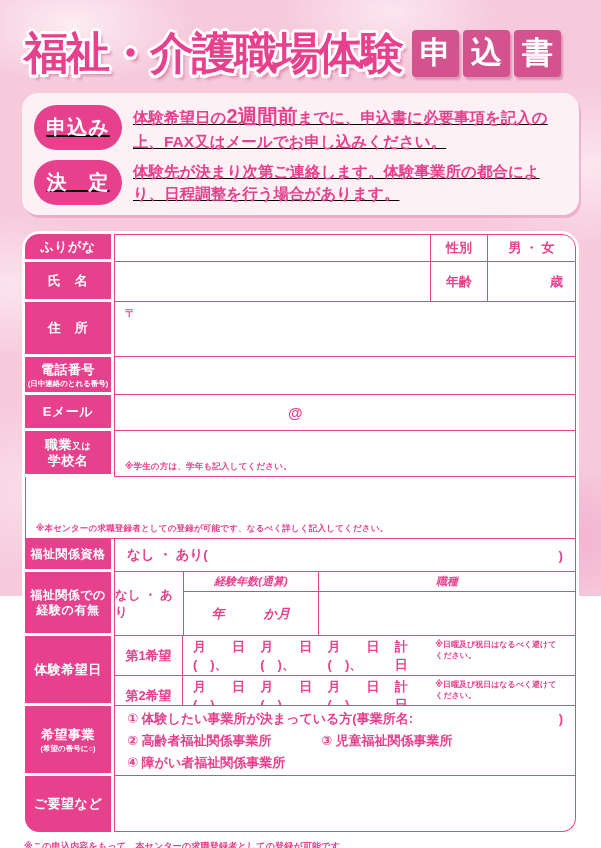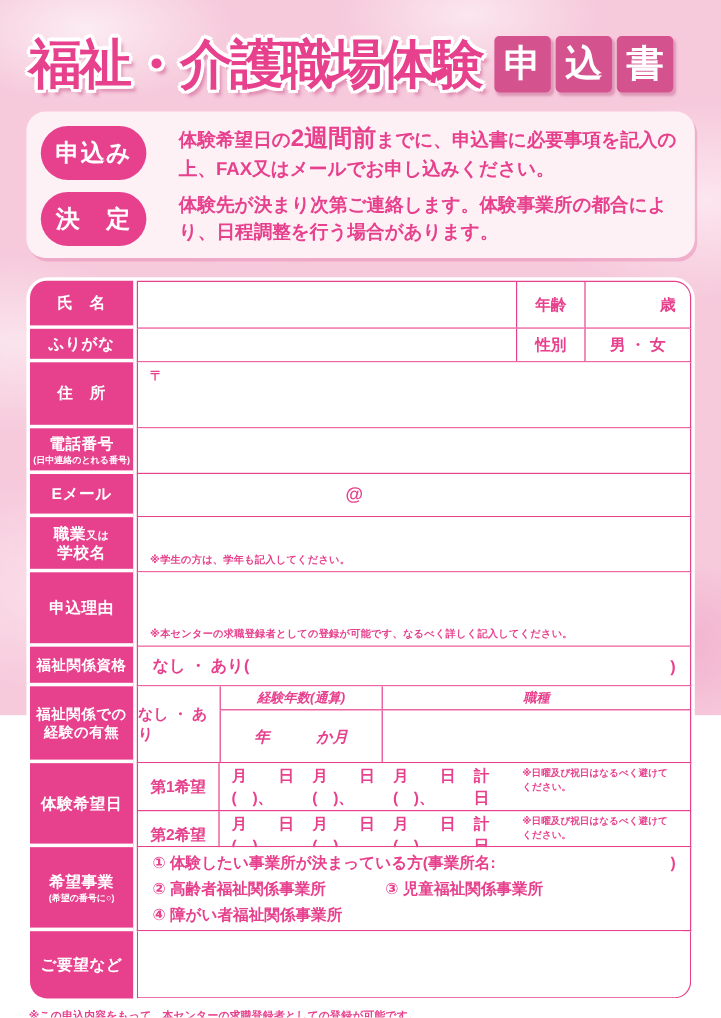--- a/index.html
+++ b/index.html
@@ -35,21 +35,21 @@
     width:47px; height:47px; background:#D4538F; color:#fff; border-radius:4px;
     font-size:31px; font-weight:900; display:flex; align-items:center; justify-content:center;
     box-shadow:2px 3px 2px rgba(190,90,140,.45);
   }
   
   .notice{
     margin:7px 22px 0 22px; width:557px; background:#FDF1F6; border-radius:16px;
     padding:9px 12px 10px 12px; box-shadow:2px 3px 0 rgba(228,130,175,.45);
     display:flex; flex-direction:column; gap:7px;
   }
-  .notice-row{ display:flex; align-items:center; gap:27px; }
+  .notice-row{ display:flex; align-items:center; gap:11px;text-decoration:underline; }
   .badge{
     flex:0 0 88px; height:45px; background:#E7418D; color:#fff; border-radius:23px;
     font-size:20px; font-weight:900; display:flex; align-items:center; justify-content:center;
     letter-spacing:1px;
   }
   .notice-text{ color:#E7418D; font-size:15.5px; font-weight:800; line-height:1.45; }
   .notice-text .em{ font-size:20px; font-weight:900; }
   
   .form-table{
     margin:16px 22px 0 22px; width:557px; background:#fff; border-radius:18px; padding:3px;
@@ -129,35 +129,35 @@
       <div class="notice-text"><span>体験希望日の</span><span class="em">2週間前</span><span>までに、申込書に必要事項を記入の上、FAX又はメールでお申し込みください。</span></div>
     </div>
     <div class="notice-row">
       <div class="badge">決　定</div>
       <div class="notice-text">体験先が決まり次第ご連絡します。体験事業所の都合により、日程調整を行う場合があります。</div>
     </div>
   </div>
 
   <div class="form-table">
 
+    <div class="frow h28">
+      <div class="label-cell">ふりがな</div>
+      <div class="content">
+        <div class="fill"></div>
+        <div class="vcell w56">性別</div>
+        <div class="vcell w88">男 ・ 女</div>
+      </div>
+    </div>
+
     <div class="frow h40">
       <div class="label-cell">氏　名</div>
       <div class="content">
         <div class="fill"></div>
         <div class="vcell w56">年齢</div>
         <div class="vcell w88" style="justify-content:flex-end; padding-right:12px;">歳</div>
-      </div>
-    </div>
-
-    <div class="frow h28">
-      <div class="label-cell">ふりがな</div>
-      <div class="content">
-        <div class="fill"></div>
-        <div class="vcell w56">性別</div>
-        <div class="vcell w88">男 ・ 女</div>
       </div>
     </div>
 
     <div class="frow h55">
       <div class="label-cell">住　所</div>
       <div class="content" style="flex-direction:column;">
         <div class="postal">〒</div>
         <div class="fill"></div>
       </div>
     </div>
@@ -186,21 +186,20 @@
         <span><span>職業</span><span class="label-xs">又は</span></span>
         <span>学校名</span>
       </div>
       <div class="content">
         <div class="fill"></div>
         <div class="cell-note">※学生の方は、学年も記入してください。</div>
       </div>
     </div>
 
     <div class="frow h62">
-      <div class="label-cell">申込理由</div>
       <div class="content">
         <div class="fill"></div>
         <div class="cell-note">※本センターの求職登録者としての登録が可能です、なるべく詳しく記入してください。</div>
       </div>
     </div>
 
     <div class="frow h33">
       <div class="label-cell" style="font-size:12px;">福祉関係資格</div>
       <div class="content">
         <div class="qual-line">

